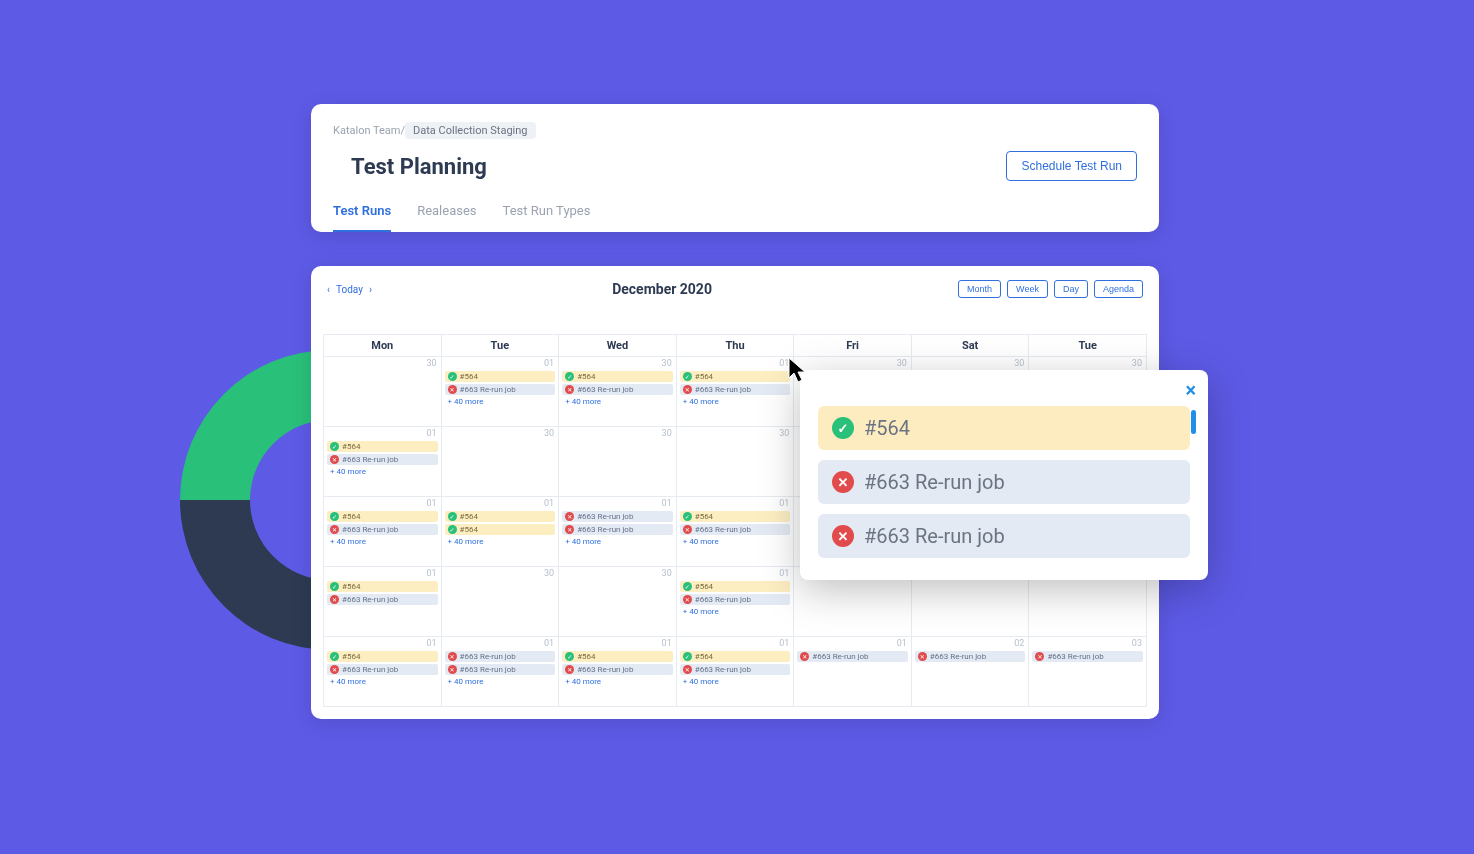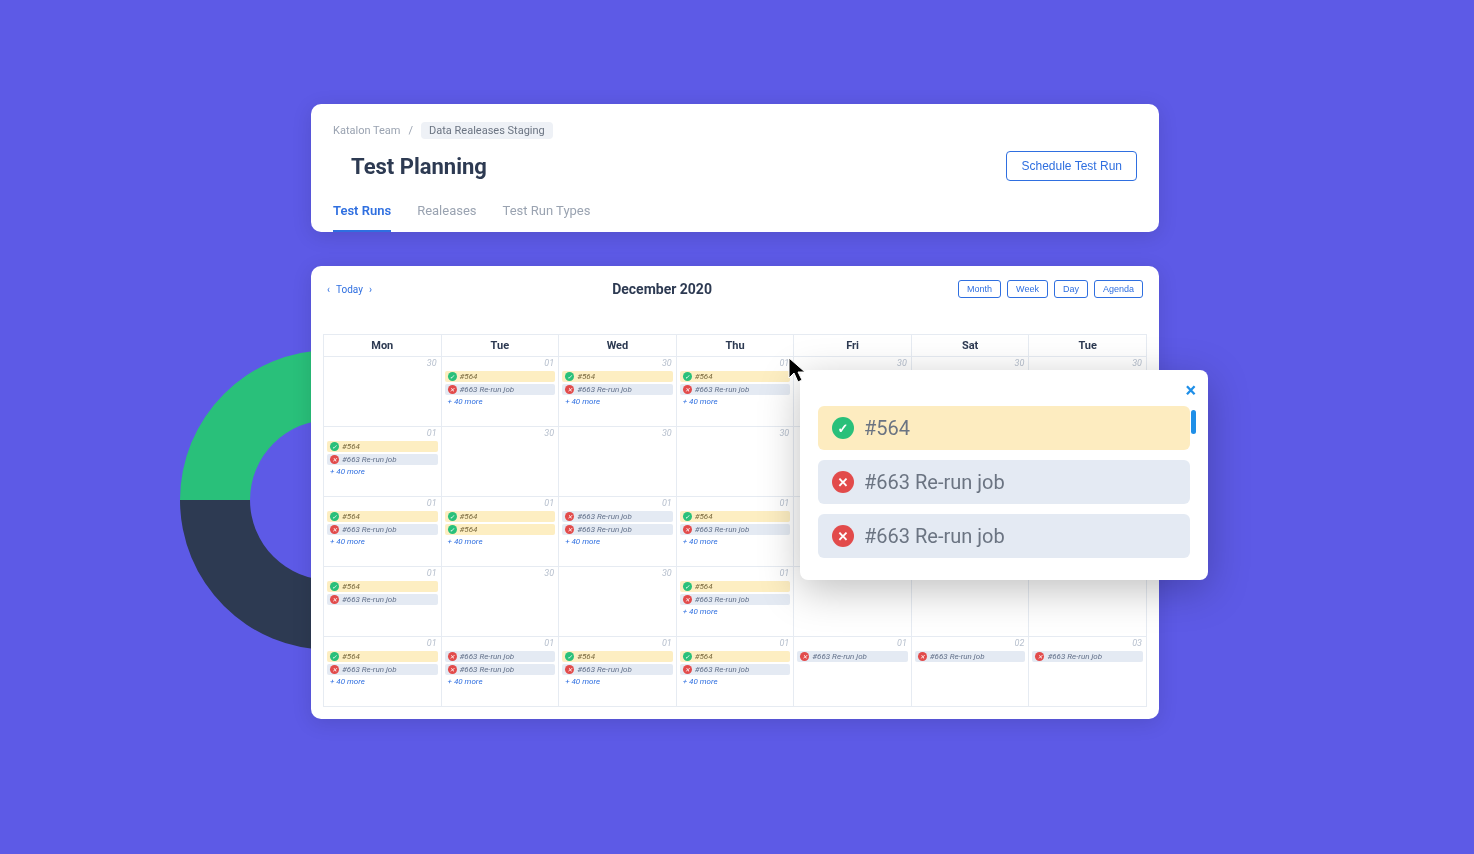--- a/index.html
+++ b/index.html
@@ -29,21 +29,21 @@
     position: absolute;
     left: 311px; top: 104px;
     width: 848px;
     padding: 18px 22px 0 22px;
     z-index: 2;
   }
   .breadcrumb {
     font-size: 11px;
     color: #9aa3b1;
     display: flex;
-    gap: 8px;
+    gap: 0;
     align-items: center;
   }
   .breadcrumb .chip {
     background: #eef1f6;
     color: #6b7482;
     padding: 2px 8px;
     border-radius: 4px;
   }
   .title-row {
     display: flex;
@@ -139,21 +139,20 @@
     padding: 4px 0;
     background: #fff;
   }
   .dcell {
     position: relative;
     border-right: 1px solid #e6ebf2;
     border-bottom: 1px solid #e6ebf2;
     min-height: 70px;
     padding: 14px 3px 3px 3px;
     background: #fff;
-    font-style: italic;
   }
   .dnum {
     position: absolute;
     top: 1px; right: 4px;
     font-size: 9px;
     color: #b7c0ce;
   }
   .ev {
     display: flex;
     align-items: center;
@@ -240,21 +239,21 @@
 
 <svg class="deco" viewBox="0 0 300 300">
   <path d="M150 0 A150 150 0 0 0 0 150 L70 150 A80 80 0 0 1 150 70 Z" fill="#29c07a"></path>
   <path d="M0 150 A150 150 0 0 0 150 300 L150 230 A80 80 0 0 1 70 150 Z" fill="#2d3a52"></path>
 </svg>
 
 <div class="card header-card">
   <div class="breadcrumb">
     <span>Katalon Team</span>
     <span>/</span>
-    <span class="chip">Data Realeases Staging</span>
+    <span class="chip">Data Collection Staging</span>
   </div>
   <div class="title-row">
     <div class="page-title">Test Planning</div>
     <button class="btn-outline">Schedule Test Run</button>
   </div>
   <div class="tabs">
     <div class="tab active">Test Runs</div>
     <div class="tab">Realeases</div>
     <div class="tab">Test Run Types</div>
   </div>

